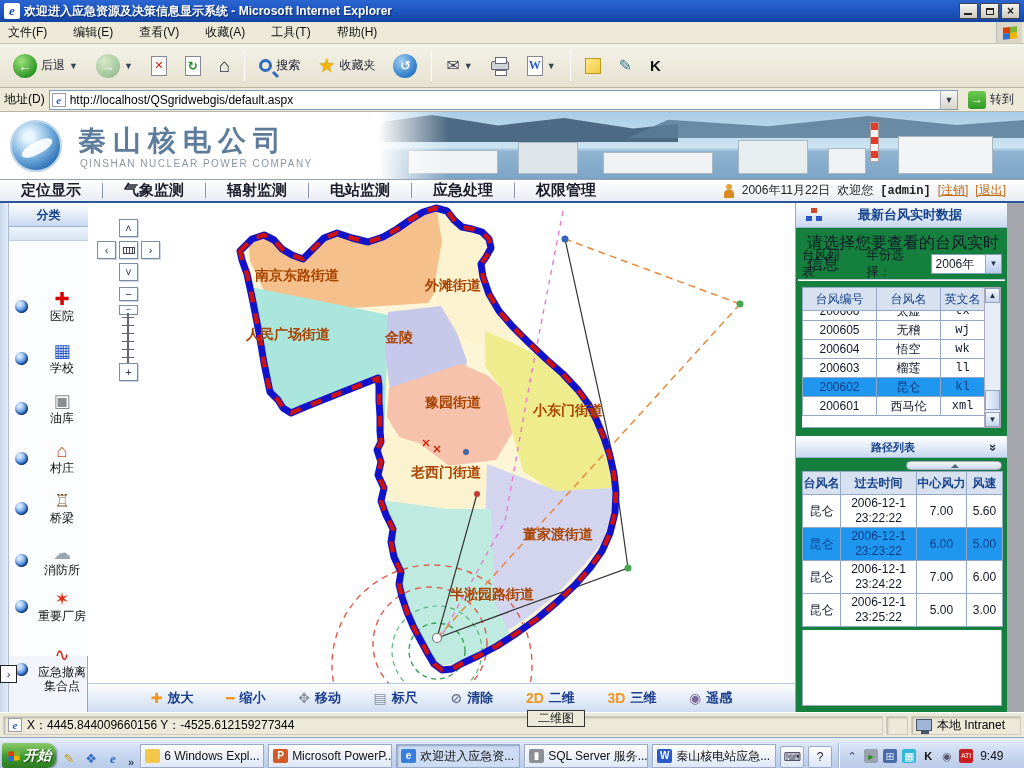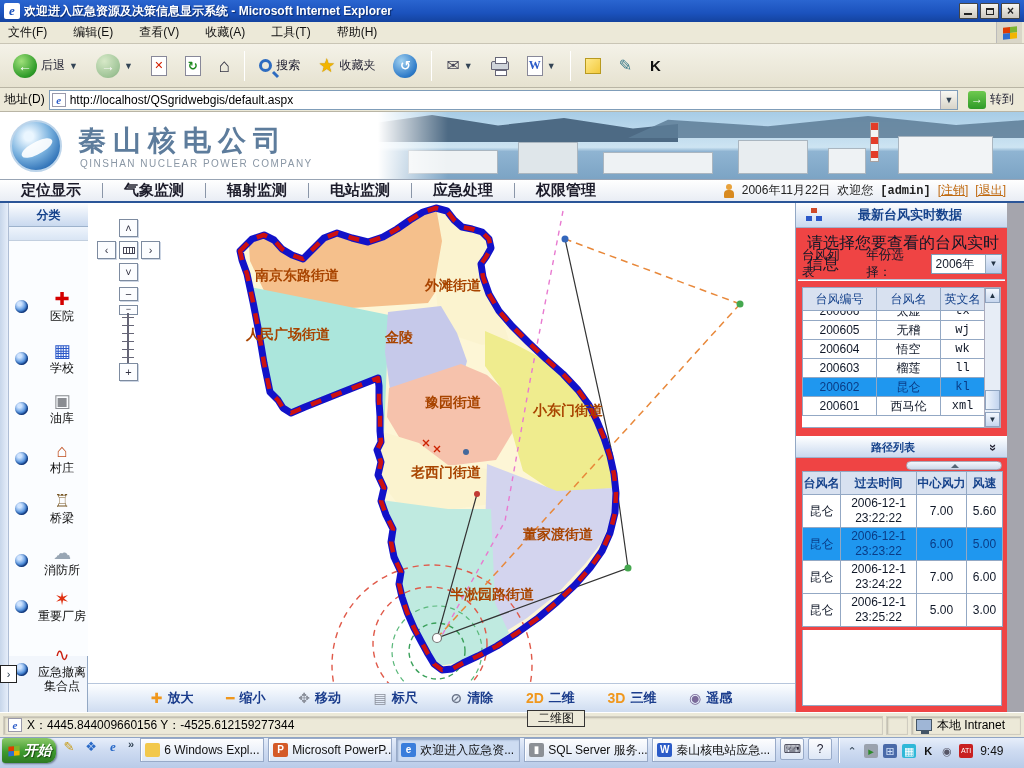--- a/index.html
+++ b/index.html
@@ -138,21 +138,21 @@
   .nchandle{position:absolute;left:28px;top:92px;width:19px;height:10px;background:#fcfdff;border:1px solid #7d8ba0;
     text-align:center;line-height:7px;font-size:9px;color:#334;}
   
   .maptb{position:absolute;left:0;top:480px;width:707px;height:29px;
     background:linear-gradient(180deg,#fdfeff 0%,#e3ecf8 55%,#cfdcf0 100%);border-top:1px solid #b7c6dc;
     display:flex;align-items:center;justify-content:space-evenly;padding:0 30px;}
   .mtbtn{display:flex;align-items:center;gap:5px;font-size:13px;font-weight:bold;color:#1a3c8c;}
   .mtic{font-weight:bold;font-size:14px;}
 
   
-  .rpanel{position:absolute;left:795px;top:0;width:212px;height:509px;background:#ef4444;border-left:1px solid #93a8c4;}
+  .rpanel{position:absolute;left:795px;top:0;width:212px;height:509px;background:#15803d;border-left:1px solid #93a8c4;}
   .graygap{position:absolute;left:1007px;top:0;width:17px;height:509px;background:#a5a5ad;}
   .rphead{position:absolute;left:0;top:0;width:211px;height:25px;background:linear-gradient(180deg,#fdfeff,#c9d9ef);
     border-bottom:1px solid #9db2cc;display:flex;align-items:center;}
   .orgicon{width:16px;height:14px;margin:0 8px 0 10px;position:relative;}
   .orgicon i{position:absolute;width:6px;height:5px;}
   .orgicon i:nth-child(1){left:5px;top:0;background:#d04a28;}
   .orgicon i:nth-child(2){left:0;top:8px;background:#2b58c8;}
   .orgicon i:nth-child(3){left:10px;top:8px;background:#2b58c8;}
   .rptitle{font-weight:bold;color:#15428b;font-size:13px;margin-left:28px;}
   .rpsub{position:absolute;left:11px;top:30px;font-size:16px;color:#101828;}
@@ -201,21 +201,21 @@
   .spanel{height:19px;box-shadow:inset 1px 1px 2px #b8b4a4;border:1px solid #cfccc0;display:flex;align-items:center;padding:0 4px;gap:5px;background:#ece9d8;}
   .spanel.grow{flex:1;}
   .sico{width:14px;height:14px;background:#fff;border:1px solid #99a;color:#2b5bc8;font-style:italic;font-weight:bold;
     font-size:11px;line-height:12px;text-align:center;font-family:"Liberation Serif",serif;}
   .scomp{width:16px;height:12px;background:#9fb6d6;border:1px solid #456;position:relative;}
   .scomp:after{content:"";position:absolute;left:4px;top:11px;width:8px;height:3px;background:#456;}
 
   
   .taskbar{position:absolute;left:0;top:737px;width:1024px;height:31px;
     background:linear-gradient(180deg,#e7eefa 0%,#cfdcf2 40%,#b9cbe8 100%);border-top:1px solid #8fa4c4;
-    display:flex;align-items:flex-start;gap:4px;padding:0 2px;}
+    display:flex;align-items:flex-end;gap:4px;padding:0 2px;}
   .startbtn{width:54px;height:25px;border-radius:3px 9px 9px 3px;
     background:linear-gradient(180deg,#8cc96a 0%,#3d9a2e 55%,#2e7a22 100%);
     display:flex;align-items:center;justify-content:center;gap:3px;color:#fff;font-weight:bold;font-style:italic;
     font-size:14px;text-shadow:1px 1px 1px #1a4a10;box-shadow:1px 1px 2px #6a7a90;}
   .startbtn .flag{transform:skewY(-6deg) scale(.8);}
   .qlicon{width:18px;height:18px;text-align:center;line-height:18px;font-size:13px;}
   .qlsep{color:#345;font-size:11px;font-weight:bold;margin:0 2px;}
   .taskbtn{width:124px;height:24px;background:linear-gradient(180deg,#fdfdfe,#dde7f6);
     border:1px solid #98aac8;border-radius:0;box-shadow:1px 1px 0 #fff inset;
     display:flex;align-items:center;gap:4px;padding:0 4px;font-size:12px;color:#111;overflow:hidden;white-space:nowrap;}

